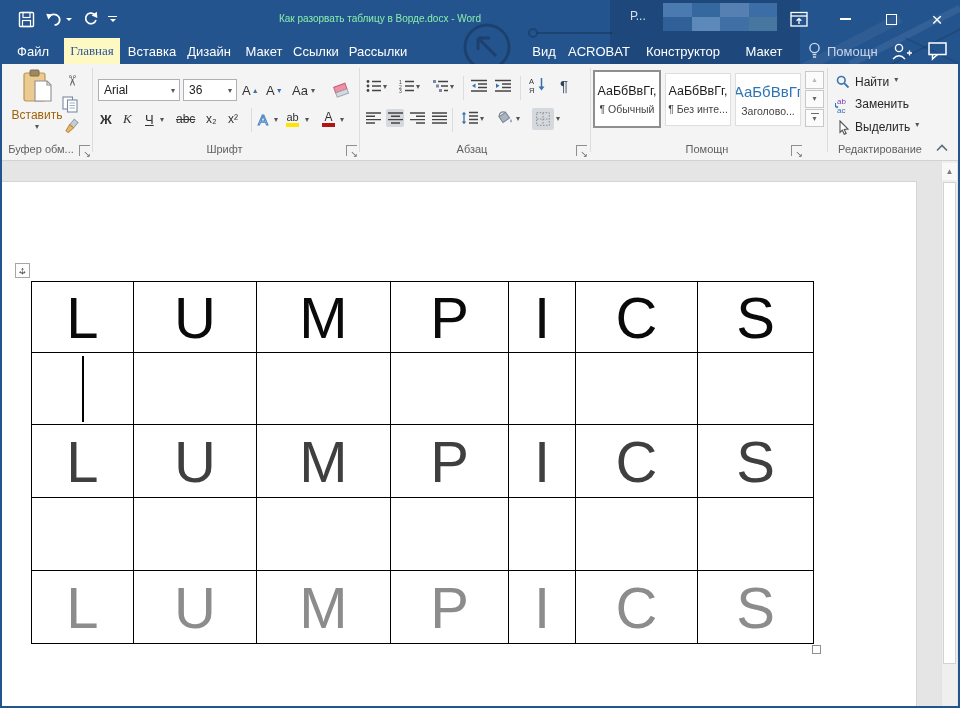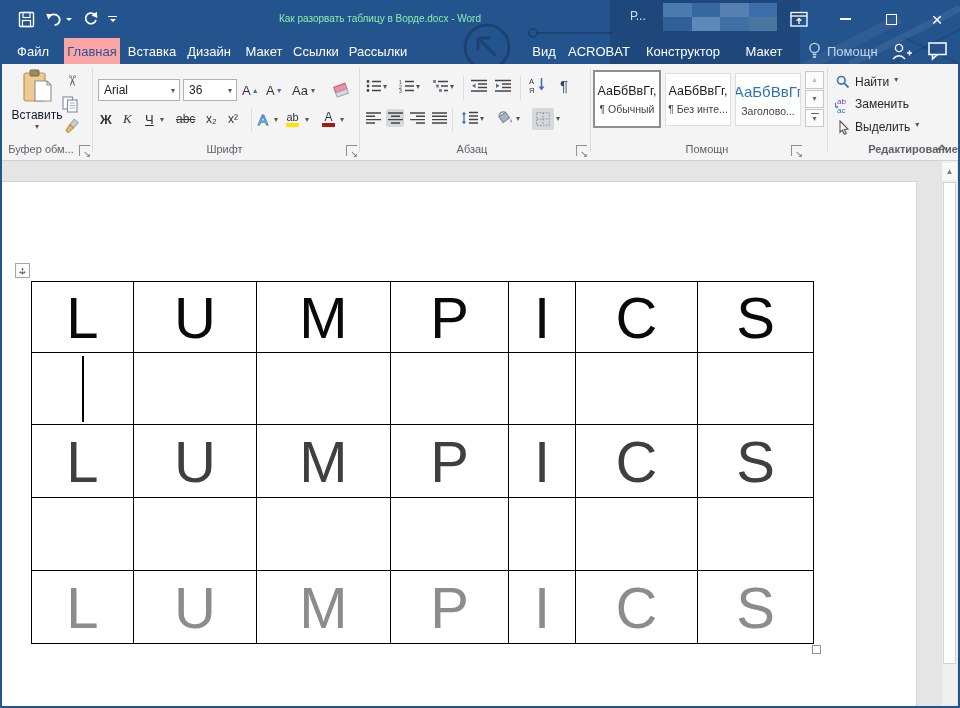--- a/index.html
+++ b/index.html
@@ -27,21 +27,21 @@
   .closex{font-size:19px;line-height:1;}
   .tri{width:0;height:0;border-left:4px solid transparent;border-right:4px solid transparent;
        border-top:4px solid #fff;}
   .qat-custom{display:flex;flex-direction:column;align-items:center;gap:2px;}
   .qat-custom .bar{width:9px;height:1.5px;background:#fff;}
 
   
   .tabrow{left:0;top:38px;width:960px;height:26px;z-index:3;}
   .tab{position:absolute;top:0;height:26px;display:flex;align-items:center;justify-content:center;
        color:#fff;font-size:13px;cursor:default;white-space:nowrap;}
-  .tab.active{background:#fca5a5;color:#2b579a;}
+  .tab.active{background:#fef9c3;color:#2b579a;font-family:Liberation Serif, serif;}
   .assist{position:absolute;top:0;height:26px;display:flex;align-items:center;gap:6px;color:#c9d8ec;
           font-size:13px;}
 
   
   .ribbon{left:2px;top:64px;width:956px;height:97px;background:#f4f4f4;
           border-bottom:1px solid #d2d2d6;z-index:2;}
   .vdiv{position:absolute;top:4px;height:84px;width:1px;background:#dcdcdc;}
   .glabel{position:absolute;top:79px;font-size:11px;color:#605f63;text-align:center;white-space:nowrap;}
   .launch{position:absolute;width:11px;height:11px;border-top:1px solid #8f8f8f;
           border-left:1px solid #8f8f8f;}
@@ -56,21 +56,21 @@
   .pressed{background:#d5d9de;border-radius:2px;}
   .ul{text-decoration:underline;}
   .strike{text-decoration:line-through;font-size:12px;}
   .fx{color:#eaf2fb;-webkit-text-stroke:1px #4a84c4;font-size:15px;}
   .hl .bar{display:block;width:13px;height:4px;background:#ffe400;margin-top:0px;}
   .fc .bar{display:block;width:13px;height:4px;background:#b01513;margin-top:0px;}
   .mini{display:flex;flex-direction:column;align-items:center;line-height:1;}
   .growarr{font-size:7px;color:#3a6fae;margin-left:1px;vertical-align:6px;}
   .paste{left:8px;top:5px;width:54px;height:74px;display:flex;flex-direction:column;
          align-items:center;position:absolute;}
-  .paste .lbl{font-size:12px;color:#0f172a;margin-top:3px;}
+  .paste .lbl{font-size:12px;color:#a16207;margin-top:3px;}
   .pilc{font-size:15px;color:#32435c;}
   .stylecard{position:absolute;background:#fff;border:1px solid #dedede;display:flex;
              flex-direction:column;align-items:center;justify-content:center;overflow:hidden;}
   .stylecard.sel{border:2px solid #8f8f8f;}
   .stylecard .smp{font-size:12.5px;color:#1a1a1a;white-space:nowrap;}
   .stylecard .nm{font-size:10.5px;color:#444;margin-top:5px;white-space:nowrap;}
   .stylecard.h1 .smp{color:#2e74b5;font-size:15px;}
   .sbox{position:absolute;left:803px;width:19px;height:18px;background:#fbfbfb;
         border:1px solid #c8c8c8;display:flex;align-items:center;justify-content:center;
         flex-direction:column;font-size:8px;color:#6a6a6a;line-height:1;}
@@ -444,21 +444,21 @@
       </svg>
       <span>Заменить</span>
     </div>
     <div class="erow" style="left:836px;top:56px;">
       <svg width="12" height="15" viewBox="0 0 12 15">
         <path d="M2 1 L10 9 L6.2 9.4 L8.2 13.5 L6.3 14.3 L4.3 10.2 L2 12.5 Z" fill="#fff" stroke="#555" stroke-width="1.1"></path>
       </svg>
       <span>Выделить</span>
       <span class="dar">▾</span>
     </div>
-    <span class="glabel" style="left:863px;width:96px;font-weight:bold;">Редактирование</span>
+    <span class="glabel" style="left:830px;width:96px;">Редактирование</span>
     <span class="abs" style="left:934px;top:80px;">
       <svg width="12" height="8" viewBox="0 0 12 8">
           <path d="M1 6.5 L6 1.5 L11 6.5" fill="none" stroke="#5f6a78" stroke-width="1.6"></path>
         </svg>
     </span>
   </div>
 
   <div class="abs docarea">
     <div class="page">
       <div class="movehandle">

